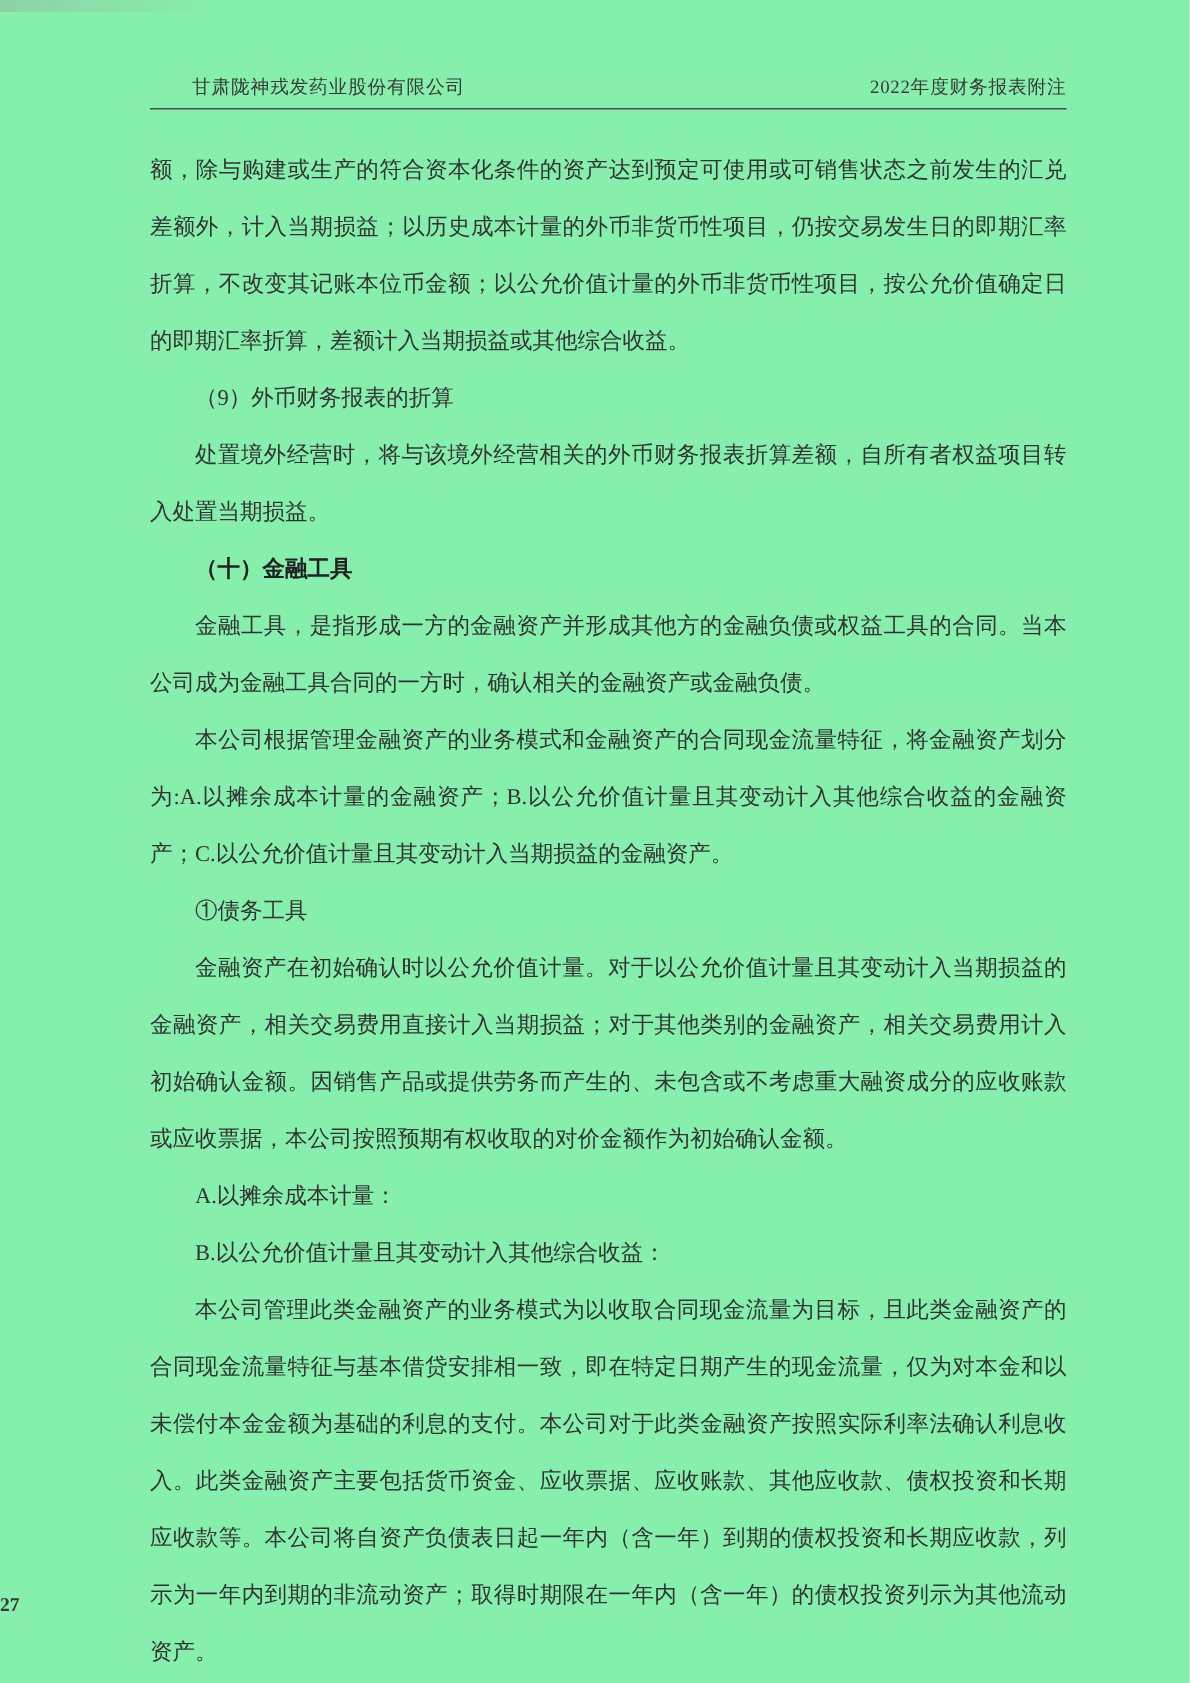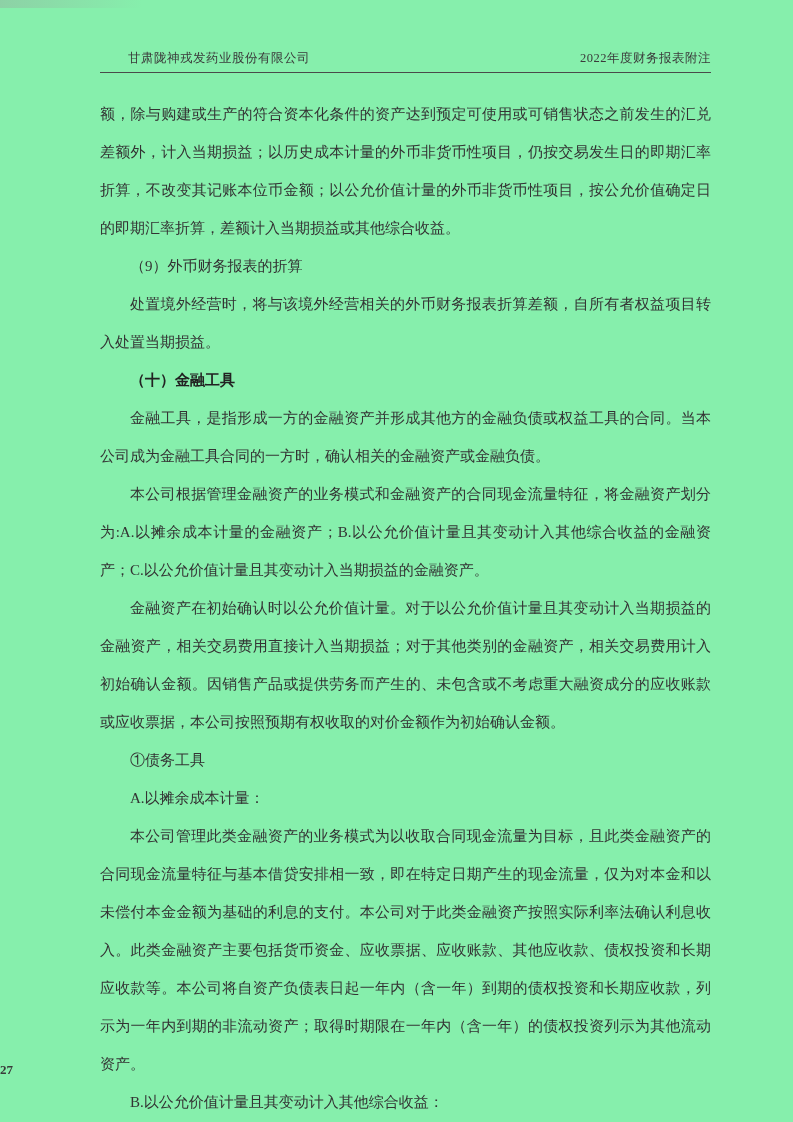--- a/index.html
+++ b/index.html
@@ -76,24 +76,24 @@
     <span class="doc-title">2022年度财务报表附注</span>
   </div>
 
   <div class="content">
     <p class="cont">额，除与购建或生产的符合资本化条件的资产达到预定可使用或可销售状态之前发生的汇兑差额外，计入当期损益；以历史成本计量的外币非货币性项目，仍按交易发生日的即期汇率折算，不改变其记账本位币金额；以公允价值计量的外币非货币性项目，按公允价值确定日的即期汇率折算，差额计入当期损益或其他综合收益。</p>
     <p>（9）外币财务报表的折算</p>
     <p>处置境外经营时，将与该境外经营相关的外币财务报表折算差额，自所有者权益项目转入处置当期损益。</p>
     <p class="heading">（十）金融工具</p>
     <p>金融工具，是指形成一方的金融资产并形成其他方的金融负债或权益工具的合同。当本公司成为金融工具合同的一方时，确认相关的金融资产或金融负债。</p>
     <p>本公司根据管理金融资产的业务模式和金融资产的合同现金流量特征，将金融资产划分为:A.以摊余成本计量的金融资产；B.以公允价值计量且其变动计入其他综合收益的金融资产；C.以公允价值计量且其变动计入当期损益的金融资产。</p>
+    <p>①债务工具</p>
     <p>金融资产在初始确认时以公允价值计量。对于以公允价值计量且其变动计入当期损益的金融资产，相关交易费用直接计入当期损益；对于其他类别的金融资产，相关交易费用计入初始确认金额。因销售产品或提供劳务而产生的、未包含或不考虑重大融资成分的应收账款或应收票据，本公司按照预期有权收取的对价金额作为初始确认金额。</p>
-    <p>①债务工具</p>
     <p>A.以摊余成本计量：</p>
+    <p>B.以公允价值计量且其变动计入其他综合收益：</p>
     <p>本公司管理此类金融资产的业务模式为以收取合同现金流量为目标，且此类金融资产的合同现金流量特征与基本借贷安排相一致，即在特定日期产生的现金流量，仅为对本金和以未偿付本金金额为基础的利息的支付。本公司对于此类金融资产按照实际利率法确认利息收入。此类金融资产主要包括货币资金、应收票据、应收账款、其他应收款、债权投资和长期应收款等。本公司将自资产负债表日起一年内（含一年）到期的债权投资和长期应收款，列示为一年内到期的非流动资产；取得时期限在一年内（含一年）的债权投资列示为其他流动资产。</p>
-    <p>B.以公允价值计量且其变动计入其他综合收益：</p>
     <p>本公司管理此类金融资产的业务模式为既以收取合同现金流量为目标又以出售为目标，且</p>
   </div>
 
   <div class="footer">
     <span>27</span>
   </div>
 </div>
 
 </body></html>

